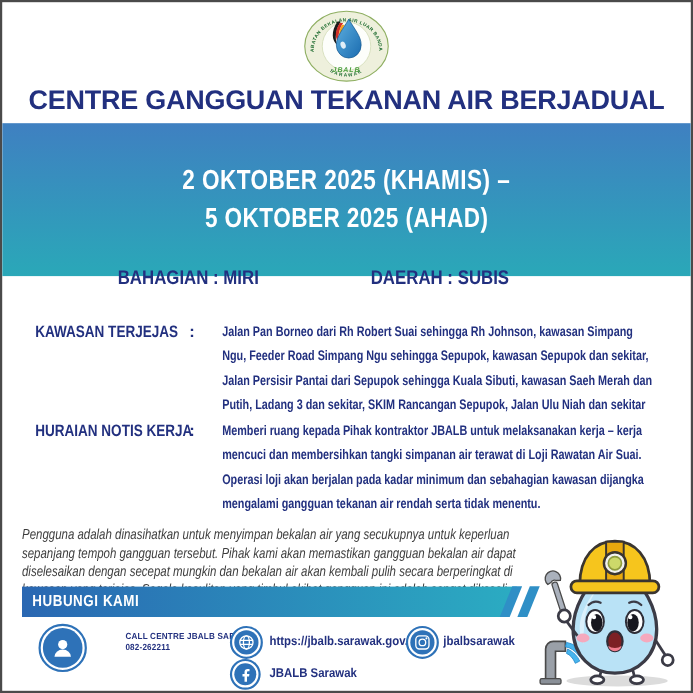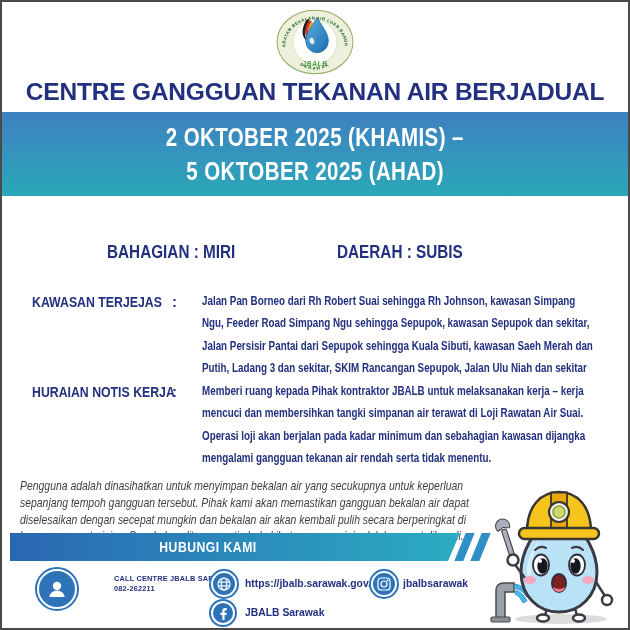--- a/index.html
+++ b/index.html
@@ -9,21 +9,21 @@
     font-family:"Liberation Sans", sans-serif;
   }
   
   .logo{position:absolute;left:50%;top:7px;transform:translateX(-50%);width:80px;height:66px;}
   .title{
     position:absolute;top:76px;left:0;width:100%;text-align:center;
     font-size:24.5px;font-weight:bold;color:var(--navy,#22307f);letter-spacing:-0.2px;white-space:nowrap;
   }
   
   .date-banner{
-    position:absolute;top:110px;left:0;width:100%;height:84px;
+    position:absolute;top:110px;left:0;width:100%;height:139px;
     background:linear-gradient(180deg,var(--date-top,#3f80c1),var(--date-bottom,#2aa8b8));
     display:flex;flex-direction:column;justify-content:center;align-items:center;gap:5px;
   }
   .date-line{color:#fff;font-size:25px;font-weight:bold;letter-spacing:0.5px;
     transform:scaleX(0.82);white-space:nowrap;}
   
   .region-label{position:absolute;top:240px;font-size:18px;font-weight:bold;
     color:var(--navy,#22307f);transform:scaleX(0.85);transform-origin:0 0;white-space:nowrap;}
   .bahagian{left:105px;} .daerah{left:335px;}
   
@@ -31,24 +31,24 @@
     transform:scaleX(0.82);transform-origin:0 0;white-space:nowrap;}
   .sec-colon{position:absolute;left:170px;font-size:15px;font-weight:bold;color:var(--navy,#22307f);}
   .sec-text{position:absolute;left:200px;width:502px;font-size:12.6px;font-weight:bold;
     color:var(--navy,#22307f);line-height:22.3px;transform:scaleX(0.78);transform-origin:0 0;}
   .t-kaw{top:291px;} .b-kaw{top:288px;} .t-hur{top:381px;} .b-hur{top:378px;}
   
   .disclaimer{position:absolute;top:476px;left:18px;width:586px;font-size:13.2px;font-style:italic;
     color:#3e3e3e;line-height:16.8px;transform:scaleX(0.79);transform-origin:0 0;}
   
   .contact-banner{
-    position:absolute;top:531px;left:8px;width:450px;height:28px;
+    position:absolute;top:531px;left:18px;width:450px;height:28px;
     background:linear-gradient(90deg,var(--cb-left,#2a67b2),var(--cb-right,#2bacc2));
     clip-path:polygon(0 0,100% 0,438px 100%,0 100%);
-    display:flex;align-items:center;justify-content:center;padding-right:55px;box-sizing:border-box;
+    display:flex;align-items:center;padding-right:55px;box-sizing:border-box;
   }
   .contact-banner span{color:#fff;font-weight:bold;font-size:14.5px;letter-spacing:0.6px;
     transform:scaleX(0.84);white-space:nowrap;}
   .stripe{position:absolute;top:531px;width:9px;height:28px;background:var(--stripe-blue,#2f8fc6);
     transform:skewX(-22deg);}
   .stripe1{left:458px;} .stripe2{left:474px;}
   
   .ring{position:absolute;border-radius:50%;border:2.5px solid var(--icon-blue,#2e72b8);
     background:#fff;display:flex;align-items:center;justify-content:center;box-sizing:border-box;}
   .ring>.inner{width:calc(100% - 4px);height:calc(100% - 4px);border-radius:50%;

